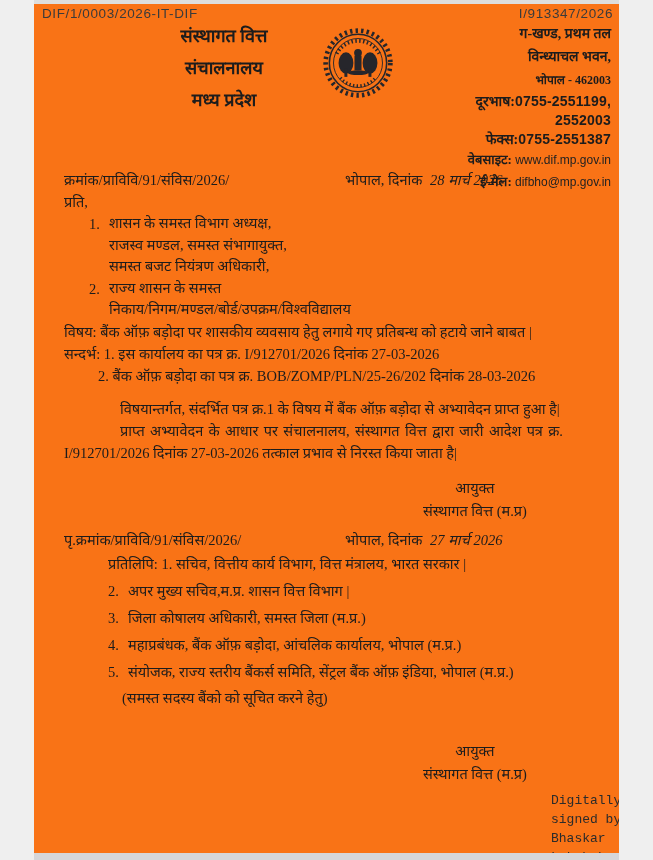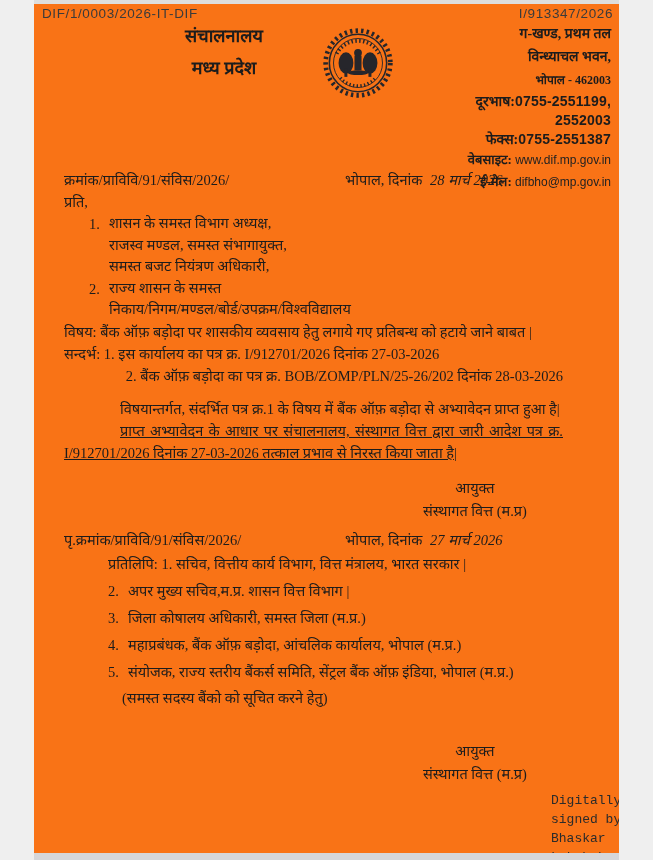--- a/index.html
+++ b/index.html
@@ -38,25 +38,25 @@
 
   .line-rel{position:relative;height:22px;}
   .pd-label{position:absolute;left:281px;top:0;}
   .pd-date{position:absolute;left:366px;top:0;font-style:italic;}
 
   .recipients{margin-left:25px;}
   .r-item{display:flex;}
   .r-num{width:20px;flex:none;}
   .r-lines div{line-height:21.6px;}
 
-  .ref2{margin-left:34px;text-align:right;}
+  .ref2{margin-left:34px;}
 
   .para{margin:0;text-indent:56px;}
   .para1{margin-top:11px;}
-  .para2{text-align:justify;text-decoration:underline;}
+  .para2{text-align:justify;}
 
   .sign-block{width:180px;margin-left:auto;margin-right:-2px;text-align:center;line-height:23.5px;}
   .sign1{margin-top:13px;}
   .sign2{margin-top:30px;}
 
   .endorse{margin-top:5px;}
 
   .copies{line-height:27px;margin-left:44px;}
   .copy-item{margin-left:44px;display:flex;line-height:27px;}
   .copy-note{margin-left:58px;line-height:24px;}
@@ -68,20 +68,21 @@
 </head>
 <body>
 
 <div class="page">
   <div class="scan-edge-top"></div>
 
   <div class="ref-left">DIF/1/0003/2026-IT-DIF</div>
   <div class="ref-right">I/913347/2026</div>
 
   <div class="org-block">
+    <div>संस्थागत वित्त</div>
     <div>संचालनालय</div>
     <div>मध्य प्रदेश</div>
   </div>
 
   <div class="emblem">
     <svg viewBox="0 0 80 88" width="74" height="86" aria-hidden="true">
       <g fill="none" stroke="#26262b">
         <circle cx="40" cy="44" r="35" stroke-width="5" stroke-dasharray="2.6,3.4"></circle>
         <circle cx="40" cy="44" r="31" stroke-width="1.7"></circle>
         <circle cx="40" cy="44" r="26.5" stroke-width="1"></circle>

